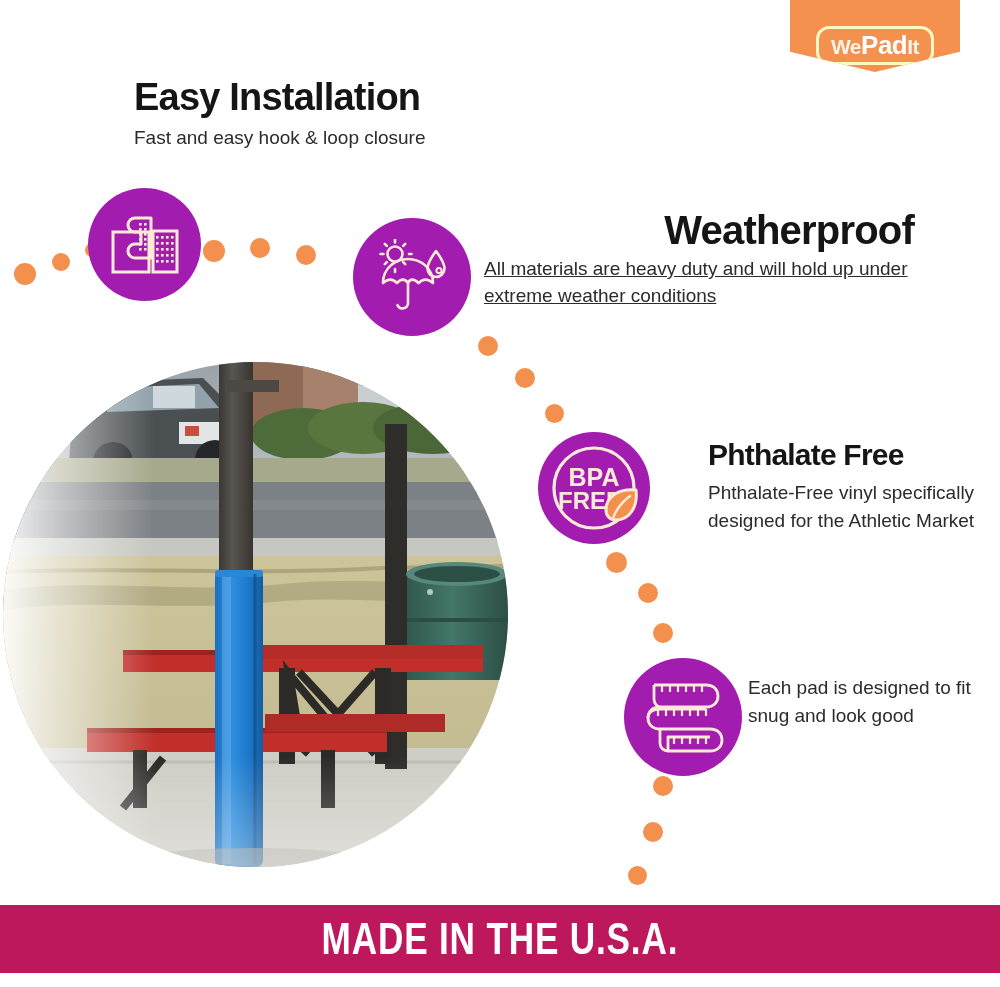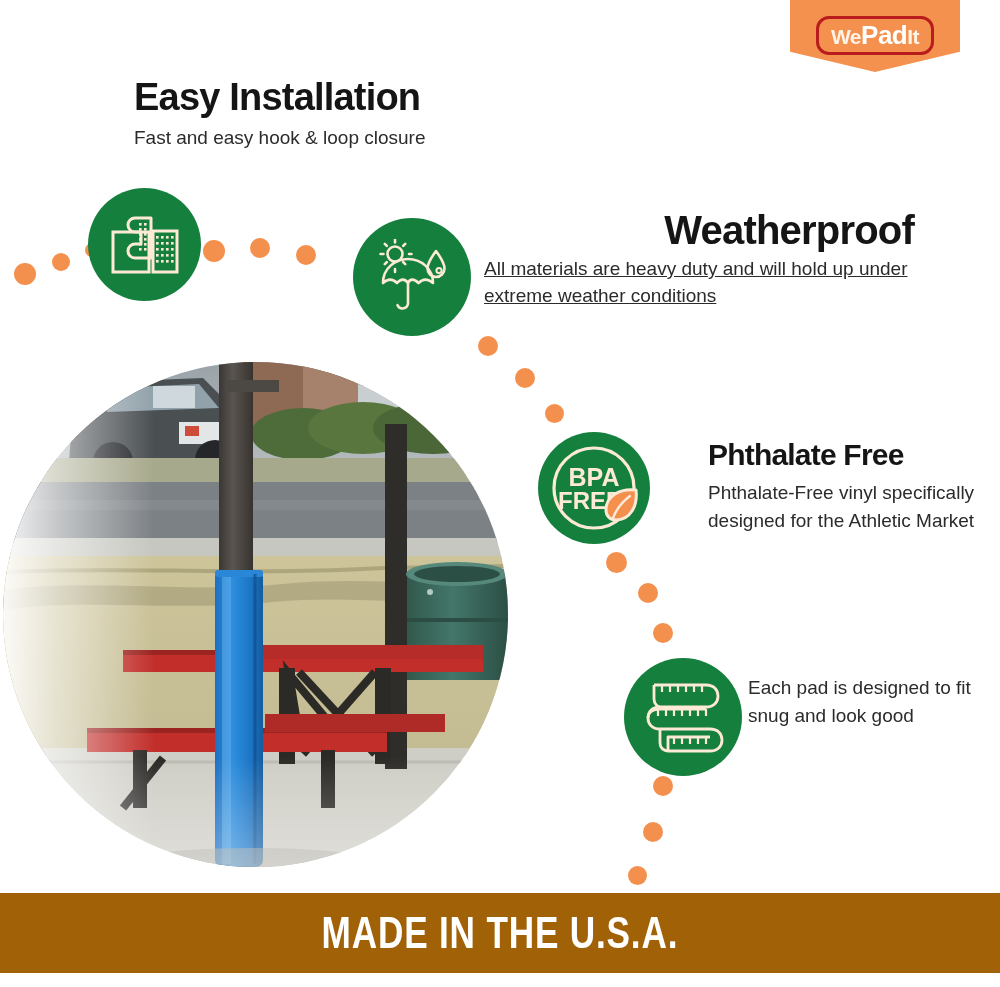--- a/index.html
+++ b/index.html
@@ -14,22 +14,22 @@
 
   
   .logo-badge{
     position:absolute;left:790px;top:0px;width:170px;height:72px;
     background:#F4914F;
     -webkit-clip-path:polygon(0 0,100% 0,100% 72%,50% 100%,0 72%);
     clip-path:polygon(0 0,100% 0,100% 72%,50% 100%,0 72%);
     display:flex;align-items:flex-start;justify-content:center;
   }
   .logo-inner{
-    margin-top:16px;
-    border:3px solid #b91c1c;border-radius:13px;
+    margin-top:26px;
+    border:3px solid #fef9c3;border-radius:13px;
     padding:3px 12px 4px 12px;
     display:flex;align-items:baseline;
     line-height:1;
   }
   .logo-we,.logo-it{font-size:21px;font-weight:bold;color:#FDF3E7;letter-spacing:-0.5px;}
   .logo-pad{font-size:26px;font-weight:bold;color:#FFFFFF;letter-spacing:-0.5px;}
 
   
   .feat-title{
     font-weight:bold;color:#151515;letter-spacing:-0.8px;
@@ -50,21 +50,21 @@
   #blk-phth{position:absolute;left:708px;top:437px;width:300px;}
   #blk-phth .feat-title{font-size:30px;line-height:36px;}
   #blk-phth .feat-body{font-size:19px;line-height:28px;margin-top:6px;}
 
   #blk-fit{position:absolute;left:748px;top:668px;width:240px;}
   #blk-fit .feat-title{font-size:30px;line-height:36px;}
   #blk-fit .feat-body{font-size:19px;line-height:28px;margin-top:6px;}
 
   
   .icon-circle{
-    position:absolute;border-radius:50%;background:#15803d;
+    position:absolute;border-radius:50%;background:#a21caf;
     display:flex;align-items:center;justify-content:center;
   }
   .icon-circle svg{display:block;}
 
   #icon-easy{left:88px;top:188px;width:113px;height:113px;}
   #icon-weather{left:353px;top:218px;width:118px;height:118px;}
   #icon-bpa{left:538px;top:432px;width:112px;height:112px;}
   #icon-fit{left:624px;top:658px;width:118px;height:118px;}
 
   
@@ -79,22 +79,22 @@
   #photo .fade{
     position:absolute;inset:0;border-radius:50%;
     background:
       linear-gradient(to right, rgba(255,255,255,0.92) 0%, rgba(255,255,255,0.55) 11%, rgba(255,255,255,0.0) 30%),
       linear-gradient(to top, rgba(255,255,255,0.35) 0%, rgba(255,255,255,0) 22%);
     pointer-events:none;
   }
 
   
   #usa-banner{
-    position:absolute;left:0;bottom:14px;width:1000px;height:80px;
-    background:#a16207;display:flex;align-items:center;justify-content:center;
+    position:absolute;left:0;bottom:14px;width:1000px;height:68px;
+    background:#be185d;display:flex;align-items:center;justify-content:center;
   }
   #usa-banner .usa-text{
     color:#FFFFFF;font-weight:bold;font-size:44px;letter-spacing:1px;
     transform:scaleX(0.80);transform-origin:center;white-space:nowrap;
   }
 </style>
 </head>
 <body>
 
 <div id="stage">

